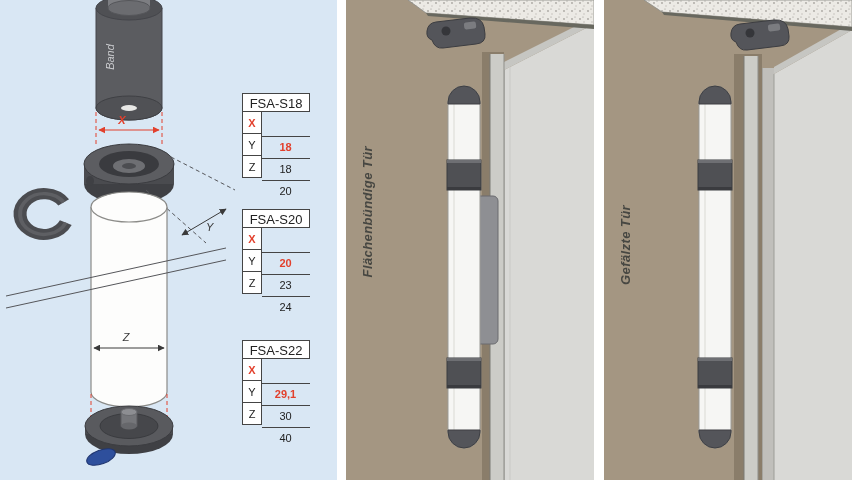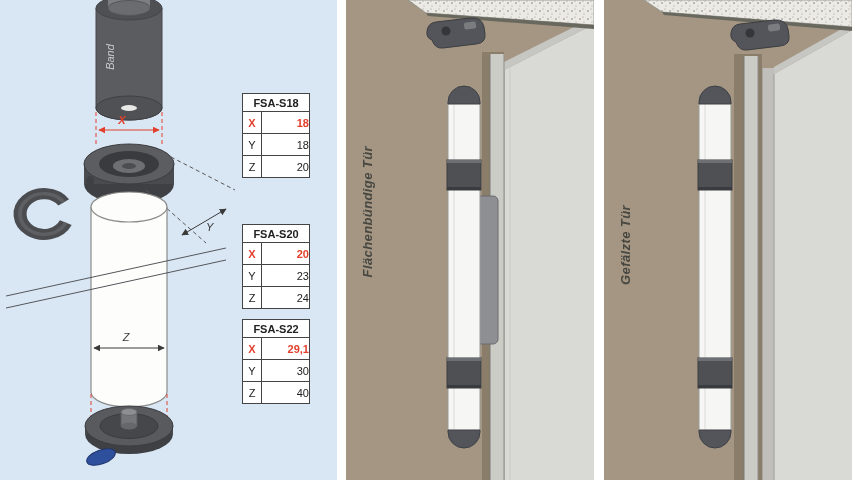--- a/index.html
+++ b/index.html
@@ -7,27 +7,27 @@
   .stage { position:relative; width:852px; height:480px; background:#ffffff; overflow:hidden; }
   .panel { position:absolute; top:0; height:480px; }
   .panel-left  { left:0;    width:337px; background:#d9e7f4; }
   .panel-mid   { left:346px; width:248px; background:#a49682; }
   .panel-right { left:604px; width:248px; background:#a49682; }
   .panel svg { position:absolute; left:0; top:0; display:block; }
   svg text { font-family:"Liberation Sans", sans-serif; }
 
   
   .spec-table { position:absolute; width:68px; font-size:11px; color:#222; }
-  .spec-header { height:19px; line-height:19px; text-align:center; font-weight:bold;
-                 font-size:11px; background:#fff; border:1px solid #444; }
+  .spec-header { height:19px; line-height:19px; text-align:center; font-weight:normal;
+                 font-size:13px; background:#fff; border:1px solid #444; }
   .spec-row { display:flex; height:22px; }
   .spec-label { width:20px; line-height:22px; text-align:center; background:#fff;
                 border:1px solid #444; border-top:none; }
-  .spec-value { flex:1; line-height:22px; text-align:right; background:#fff;
-                border:1px solid #444; border-top:none; border-left:none; }
+  .spec-value { flex:1; line-height:22px; text-align:center; background:#fff;
+                border:1px solid #444; border-top:none; border-left:none;margin-top:24px; }
   .spec-row.highlight .spec-label,
   .spec-row.highlight .spec-value { color:#e2402d; font-weight:bold; }
 
   
   .panel-label { position:absolute; writing-mode:vertical-rl; transform:rotate(180deg);
                  font-style:italic; font-weight:bold; font-size:13px; letter-spacing:0.4px;
                  color:#46464238; color:#474742; }
 </style>
 </head>
 <body>
@@ -123,37 +123,37 @@
       <div class="spec-row">
         <div class="spec-label">Y</div>
         <div class="spec-value">18</div>
       </div>
       <div class="spec-row">
         <div class="spec-label">Z</div>
         <div class="spec-value">20</div>
       </div>
     </div>
 
-    <div class="spec-table" style="left:242px; top:224px">
+    <div class="spec-table" style="left:242px; top:209px">
       <div class="spec-header">FSA-S20</div>
       <div class="spec-row highlight">
         <div class="spec-label">X</div>
         <div class="spec-value">20</div>
       </div>
       <div class="spec-row">
         <div class="spec-label">Y</div>
         <div class="spec-value">23</div>
       </div>
       <div class="spec-row">
         <div class="spec-label">Z</div>
         <div class="spec-value">24</div>
       </div>
     </div>
 
-    <div class="spec-table" style="left:242px; top:319px">
+    <div class="spec-table" style="left:242px; top:340px">
       <div class="spec-header">FSA-S22</div>
       <div class="spec-row highlight">
         <div class="spec-label">X</div>
         <div class="spec-value">29,1</div>
       </div>
       <div class="spec-row">
         <div class="spec-label">Y</div>
         <div class="spec-value">30</div>
       </div>
       <div class="spec-row">

